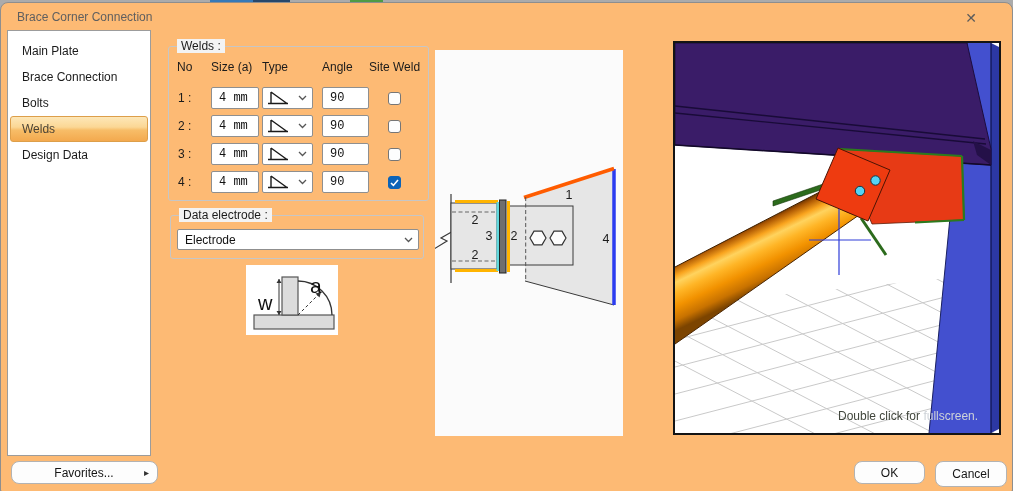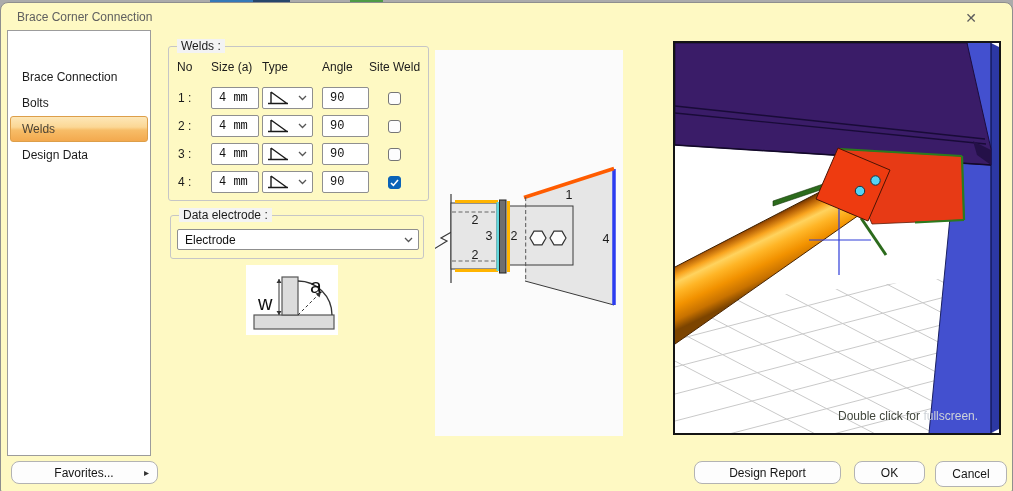--- a/index.html
+++ b/index.html
@@ -1,18 +1,18 @@
 <!DOCTYPE html>
 <html><head>
 <meta charset="utf-8">
 <style>
   html,body{margin:0;padding:0}
   body{width:1013px;height:491px;position:relative;background:#ababab;font-family:"Liberation Sans",sans-serif;overflow:hidden}
   .strip{position:absolute;top:0;height:3px}
-  .dialog{position:absolute;left:0;top:2px;width:1011px;height:488px;background:#fef9c3;border:1px solid #8e8e8e;border-radius:8px 8px 2px 2px;overflow:hidden}
+  .dialog{position:absolute;left:0;top:2px;width:1011px;height:488px;background:#fdba74;border:1px solid #8e8e8e;border-radius:8px 8px 2px 2px;overflow:hidden}
   .titlebar{position:absolute;left:0;top:0;width:100%;height:28px}
   .title-text{position:absolute;left:16px;top:7px;font-size:12px;color:#5f5f5f}
   .close-btn{position:absolute;left:953px;top:3px;width:34px;height:24px;display:flex;align-items:center;justify-content:center;color:#5c5c5c;font-size:14px;border-radius:4px;cursor:default}
   .listbox{position:absolute;left:6px;top:27px;width:144px;height:426px;background:#ffffff;border:1px solid #9c9c9c;box-sizing:border-box}
   .side-item{position:absolute;left:2px;right:2px;height:26px;display:flex;align-items:center;padding-left:11px;font-size:12px;color:#1b1b1b;border:1px solid transparent;border-radius:3px;box-sizing:border-box}
   .side-item.selected{background:linear-gradient(180deg,#fde7b8 0%,#fbd795 42%,#f7bd68 55%,#f3a94e 100%);border-color:#dd9f4a;color:#4b4335}
   .group{position:absolute;border:1px solid #c6c6c6;border-radius:3px;box-sizing:border-box}
   .legend{position:absolute;top:-8px;left:8px;background:#f3f3f3;padding:0 4px;font-size:12px;color:#1b1b1b;white-space:nowrap}
   .hdr{position:absolute;font-size:12px;color:#1b1b1b;text-align:left}
   .rowlab{position:absolute;font-size:12px;color:#1b1b1b}
@@ -41,20 +41,23 @@
 <div class="strip" style="left:350px;width:33px;background:#4e9b45"></div>
 
 <div class="dialog">
 
   <div class="titlebar">
     <div class="title-text">Brace Corner Connection</div>
     <div class="close-btn">✕</div>
   </div>
 
   <div class="listbox">
+    <div class="side-item" style="top:7px">
+        <span>Main Plate</span>
+      </div>
     <div class="side-item" style="top:33px">
         <span>Brace Connection</span>
       </div>
     <div class="side-item" style="top:59px">
         <span>Bolts</span>
       </div>
     <div class="side-item" style="top:111px">
         <span>Design Data</span>
       </div>
     <div class="side-item selected" style="top:85px">
@@ -286,17 +289,16 @@
         <line x1="164" y1="166" x2="164" y2="232"></line>
       </g>
     </svg>
     <div class="vp-hint"><span class="dark">Double click for</span><span class="dark">&nbsp;</span><span class="light">fullscreen.</span></div>
   </div>
 
   <div class="btn" style="left:10px;top:458px;width:147px;height:23px">
     <span style="flex:1;text-align:center;margin-left:12px">Favorites...</span>
     <span class="fav-arrow">▸</span>
   </div>
-  <div class="btn" style="left:693px;top:458px;width:147px;height:23px">Design Report</div>
   <div class="btn" style="left:853px;top:458px;width:71px;height:23px">OK</div>
   <div class="btn" style="left:934px;top:458px;width:72px;height:26px">Cancel</div>
 
 </div>
 
 </body></html>

